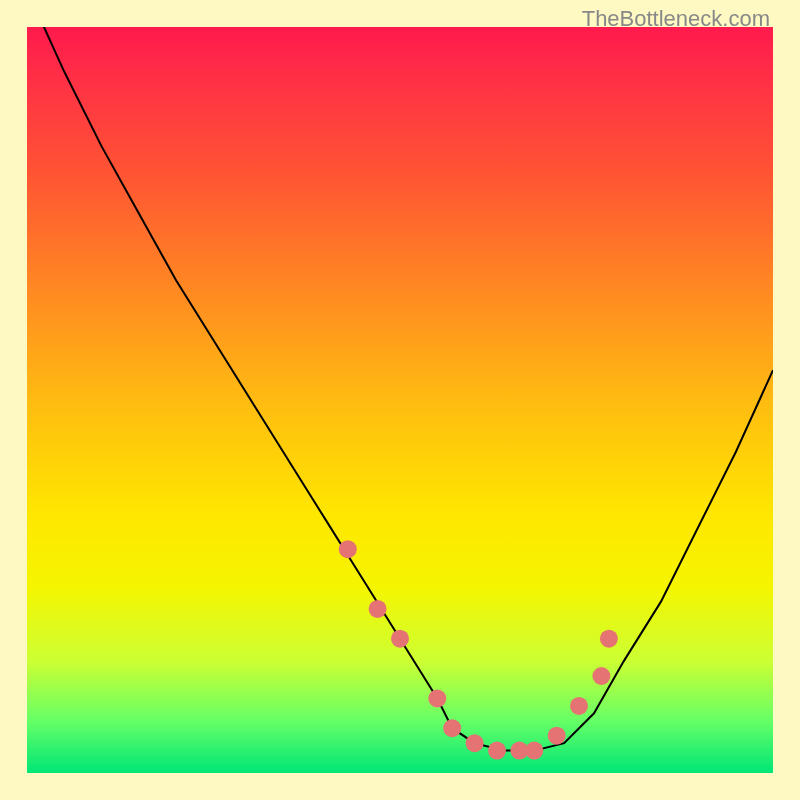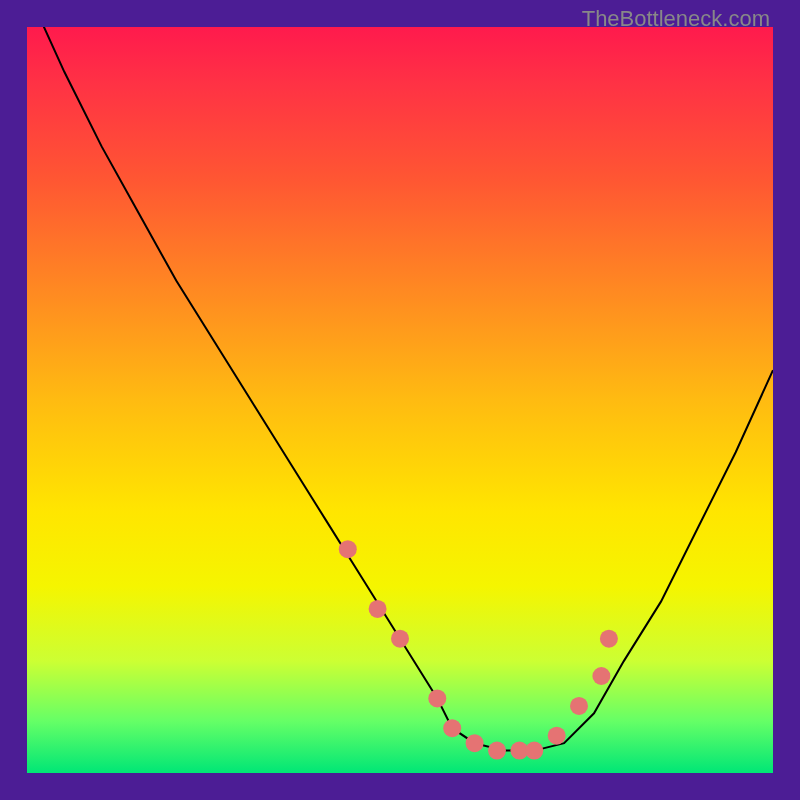--- a/index.html
+++ b/index.html
@@ -8,21 +8,21 @@
     background: #000;
     width: 800px;
     height: 800px;
     overflow: hidden;
     font-family: Arial, Helvetica, sans-serif;
   }
   .container {
     position: relative;
     width: 800px;
     height: 800px;
-    background: #4c1d95;
+    background: #fef9c3;
   }
   .plot-area {
     position: absolute;
     left: 27px;
     top: 27px;
     width: 746px;
     height: 746px;
     background: linear-gradient(to bottom,
       #ff1a4d 0%,
       #ff3344 8%,

